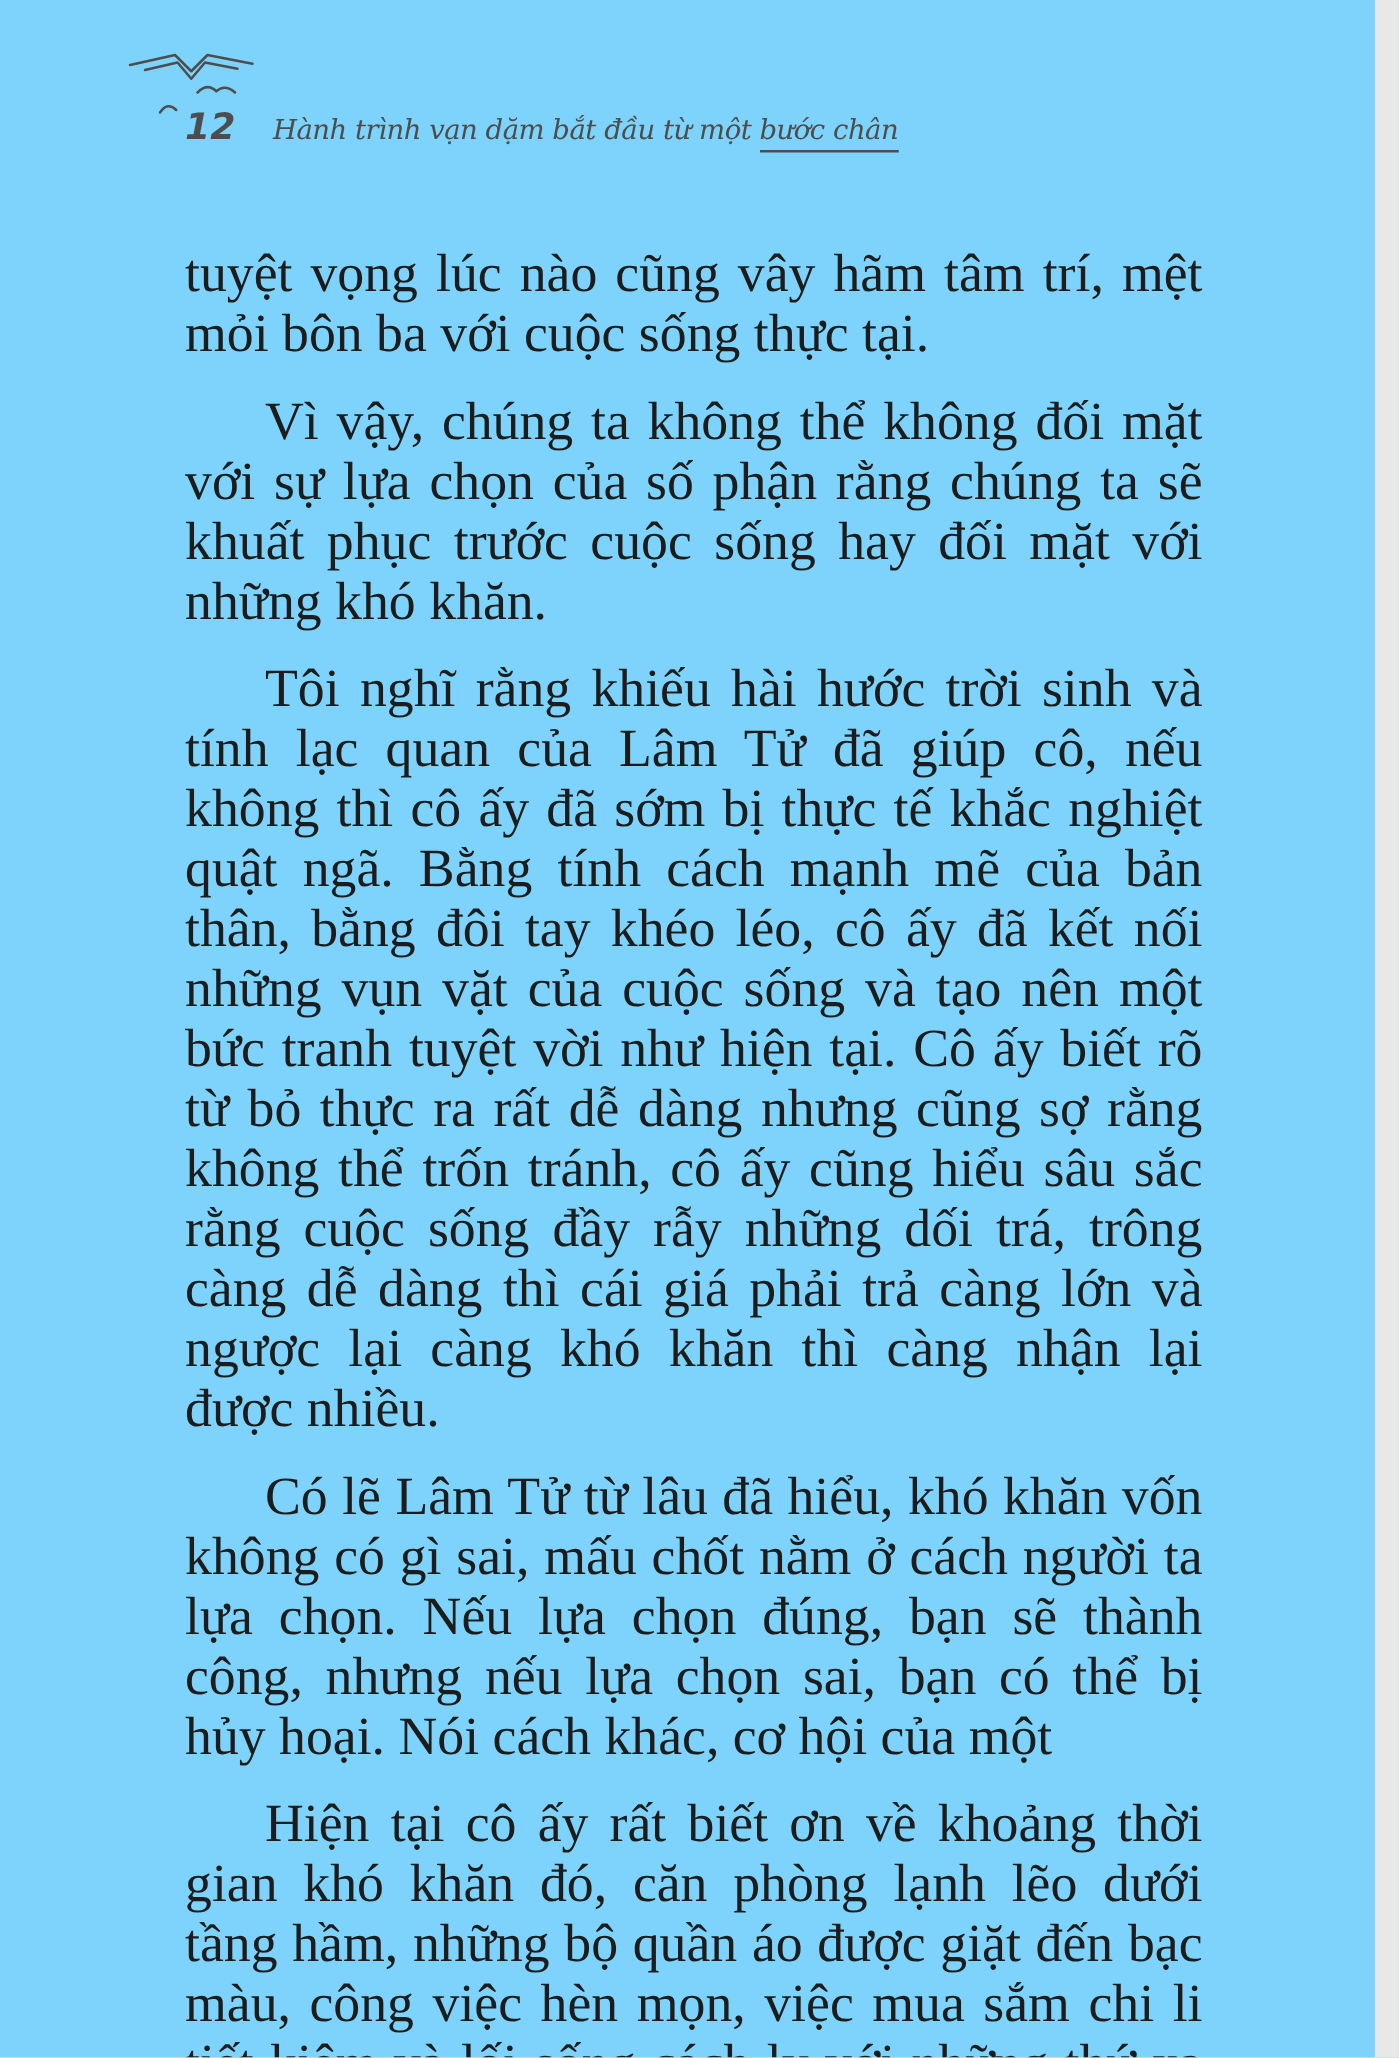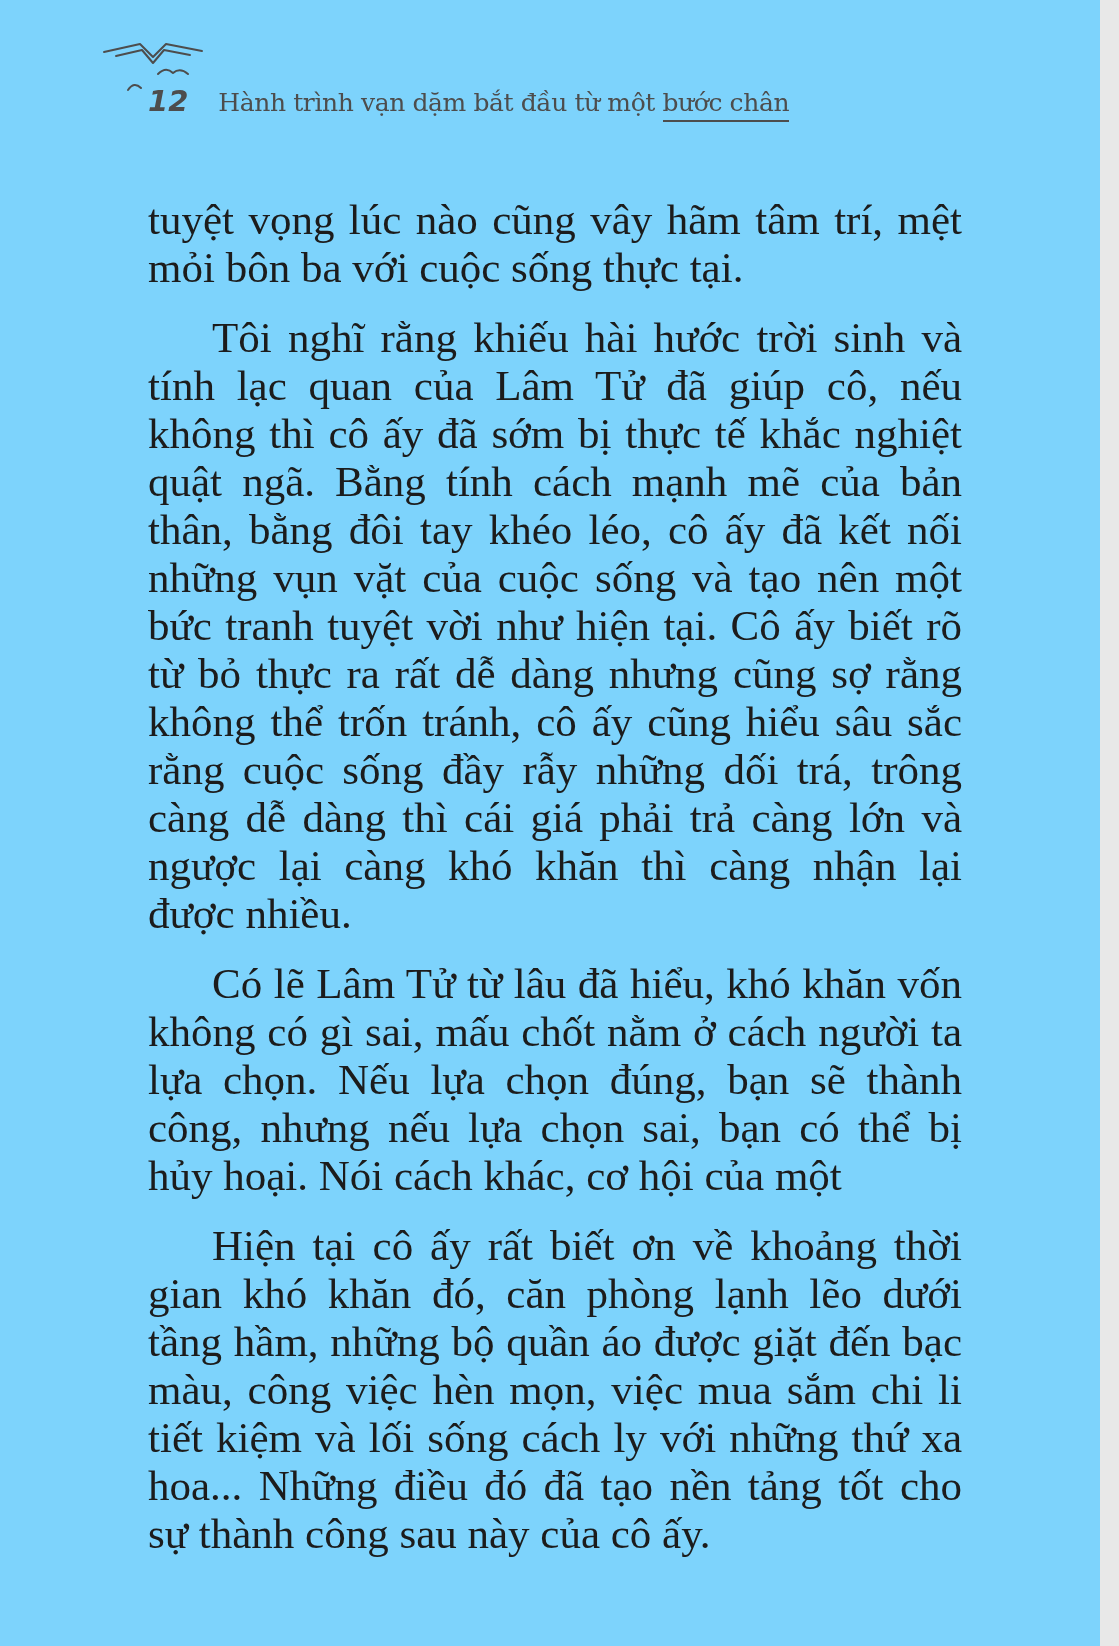--- a/index.html
+++ b/index.html
@@ -38,21 +38,22 @@
   }
   .page-number {
     font-family: "DejaVu Sans", sans-serif;
     font-style: italic;
     font-weight: bold;
     font-size: 29px;
     color: #4d4d4d;
   }
   .running-title {
     font-family: "DejaVu Serif", serif;
-    font-size: 25px;
+    font-style: italic;
+    font-size: 22px;
     letter-spacing: -0.4px;
     color: #4d4d4d;
   }
   .running-title .underlined {
     border-bottom: 2px solid #4d4d4d;
     padding-bottom: 3px;
   }
   
   .body-text {
     position: absolute;
@@ -88,18 +89,19 @@
       <path d="M28 54 Q34 45 41 52"></path>
     </svg>
     <div class="header-line">
       <span class="page-number">12</span>
       <span class="running-title"><span>Hành trình vạn dặm bắt đầu từ một </span><span class="underlined">bước chân</span></span>
     </div>
   </div>
 
   <div class="body-text">
     <p class="no-indent">tuyệt vọng lúc nào cũng vây hãm tâm trí, mệt mỏi bôn ba với cuộc sống thực tại.</p>
+    <p>Vì vậy, chúng ta không thể không đối mặt với sự lựa chọn của số phận rằng chúng ta sẽ khuất phục trước cuộc sống hay đối mặt với những khó khăn.</p>
     <p>Tôi nghĩ rằng khiếu hài hước trời sinh và tính lạc quan của Lâm Tử đã giúp cô, nếu không thì cô ấy đã sớm bị thực tế khắc nghiệt quật ngã. Bằng tính cách mạnh mẽ của bản thân, bằng đôi tay khéo léo, cô ấy đã kết nối những vụn vặt của cuộc sống và tạo nên một bức tranh tuyệt vời như hiện tại. Cô ấy biết rõ từ bỏ thực ra rất dễ dàng nhưng cũng sợ rằng không thể trốn tránh, cô ấy cũng hiểu sâu sắc rằng cuộc sống đầy rẫy những dối trá, trông càng dễ dàng thì cái giá phải trả càng lớn và ngược lại càng khó khăn thì càng nhận lại được nhiều.</p>
     <p>Có lẽ Lâm Tử từ lâu đã hiểu, khó khăn vốn không có gì sai, mấu chốt nằm ở cách người ta lựa chọn. Nếu lựa chọn đúng, bạn sẽ thành công, nhưng nếu lựa chọn sai, bạn có thể bị hủy hoại. Nói cách khác, cơ hội của một</p>
     <p>Hiện tại cô ấy rất biết ơn về khoảng thời gian khó khăn đó, căn phòng lạnh lẽo dưới tầng hầm, những bộ quần áo được giặt đến bạc màu, công việc hèn mọn, việc mua sắm chi li tiết kiệm và lối sống cách ly với những thứ xa hoa... Những điều đó đã tạo nền tảng tốt cho sự thành công sau này của cô ấy.</p>
   </div>
 
 </div>
 
 </body></html>

